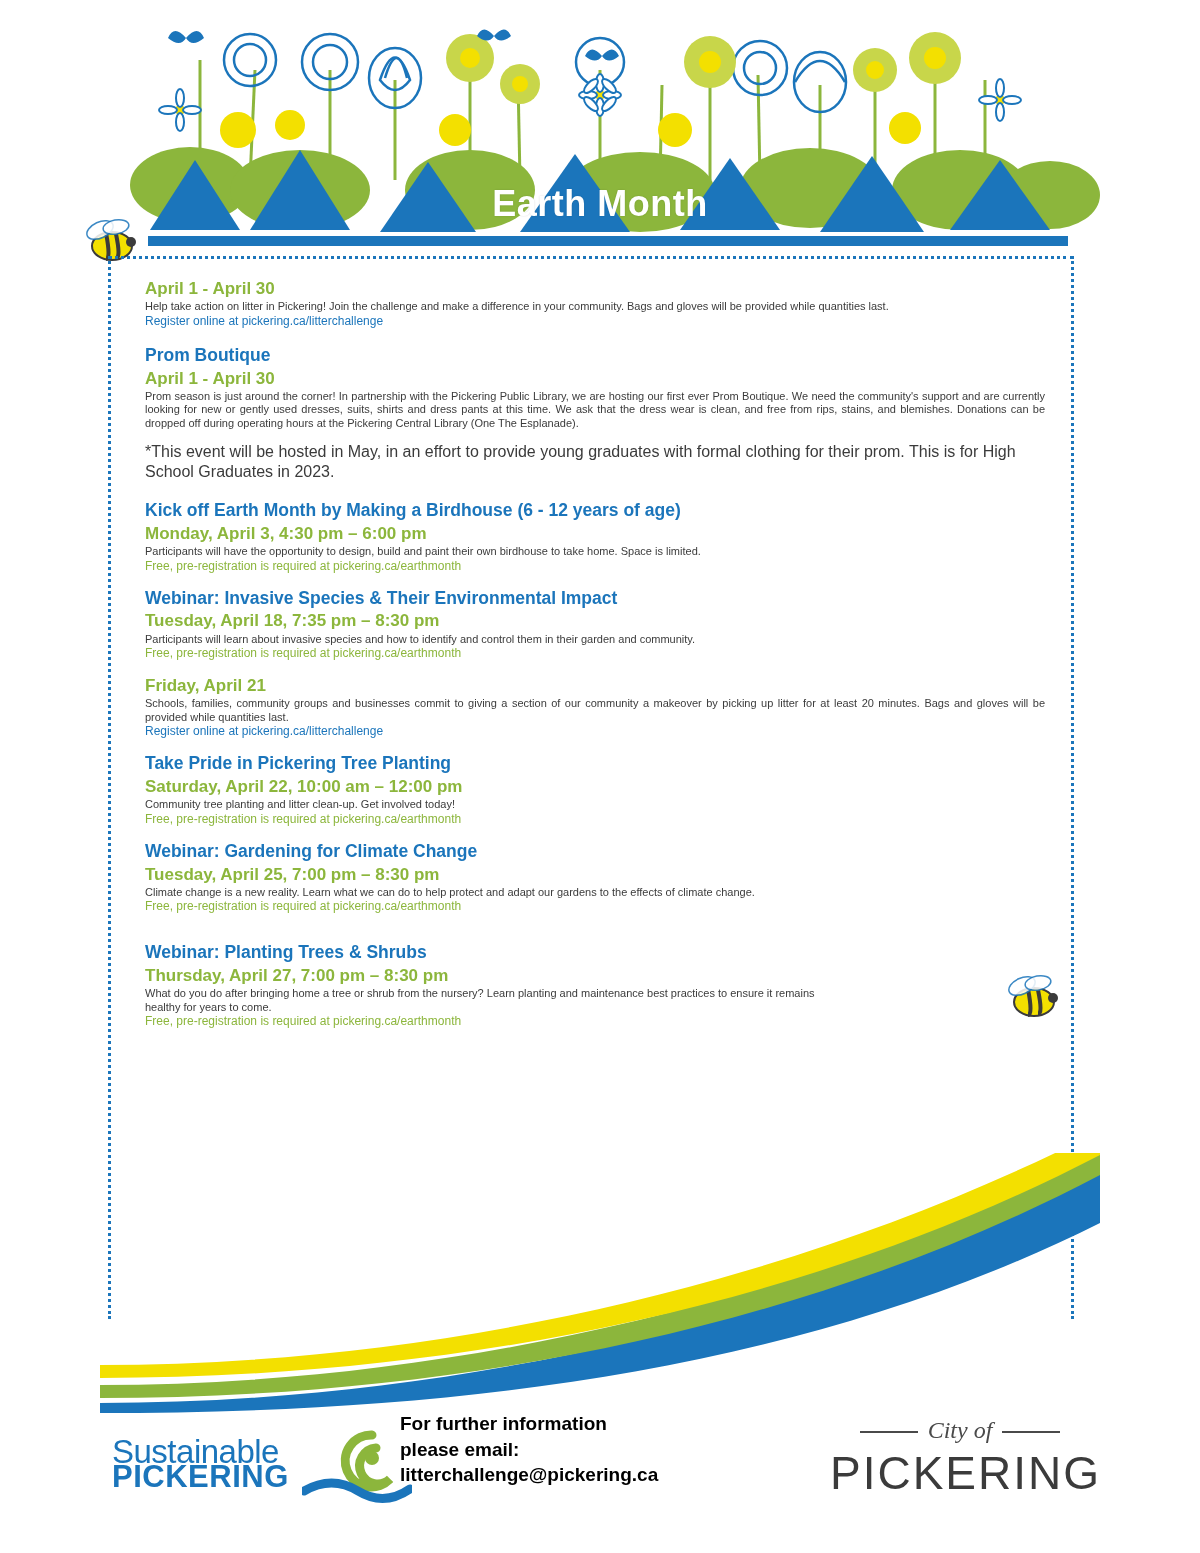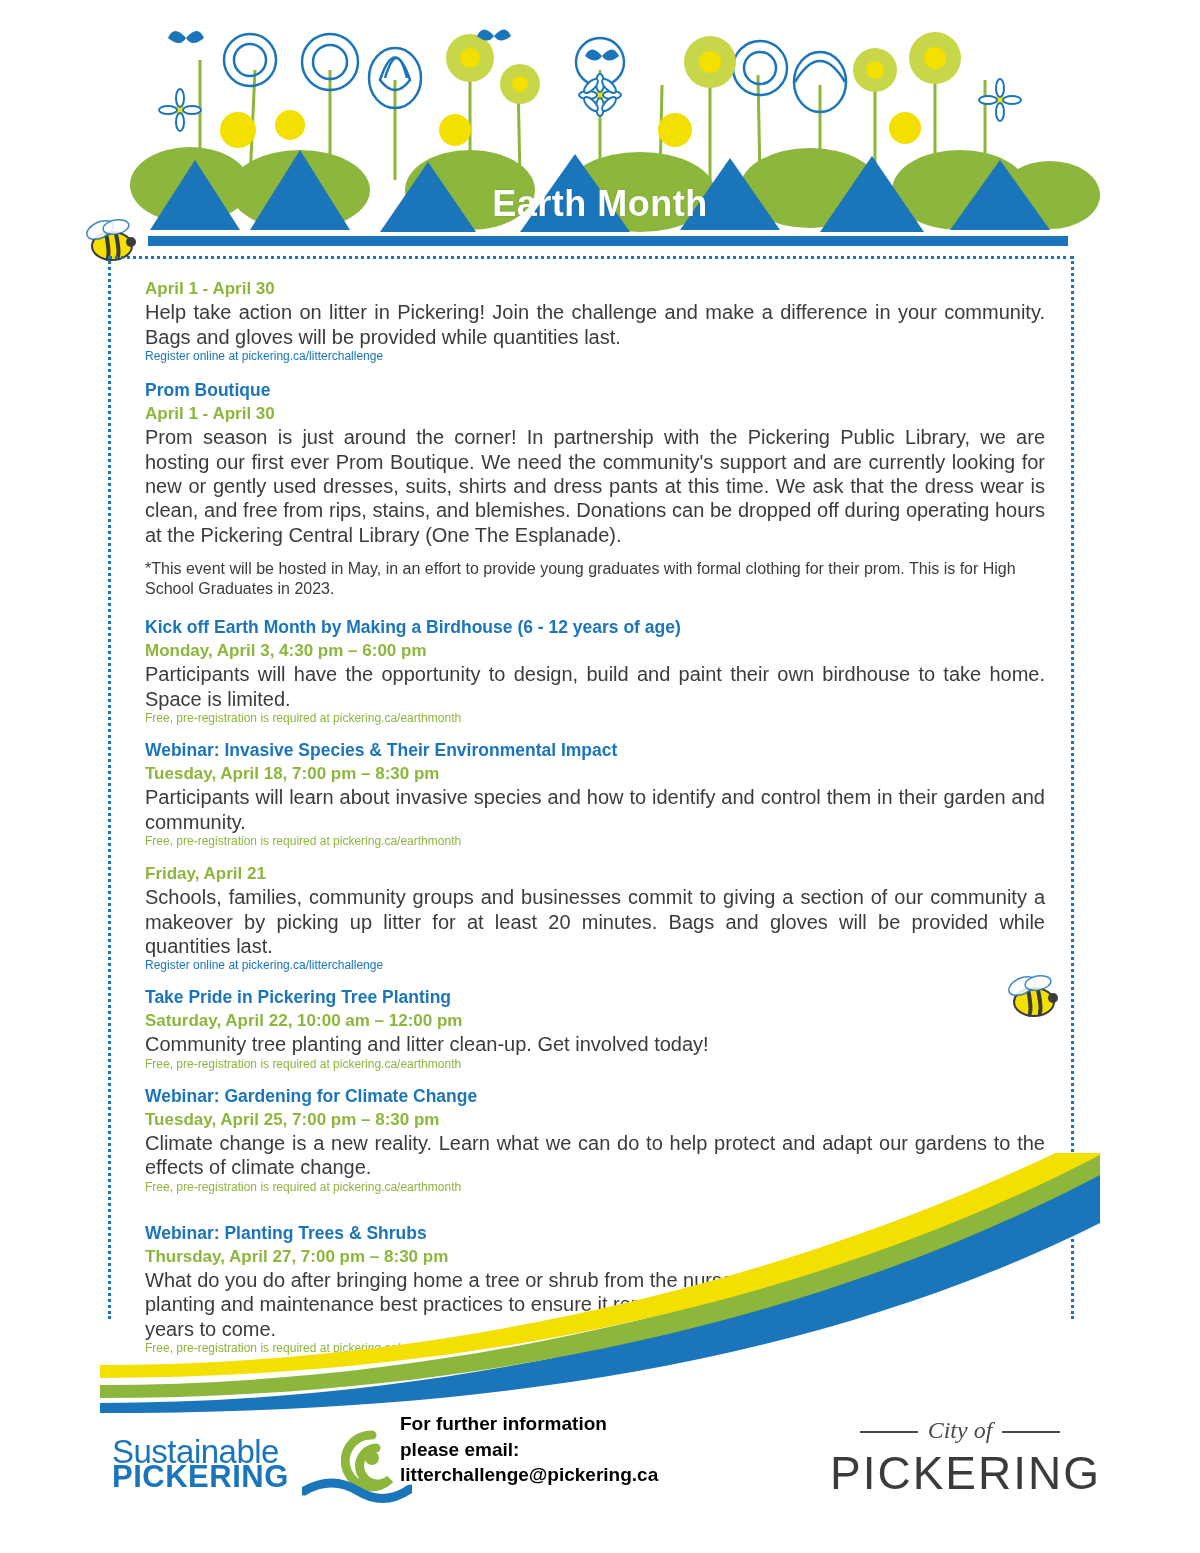--- a/index.html
+++ b/index.html
@@ -47,21 +47,21 @@
   .event{margin-bottom:14px;}
   .ev-title{
     font-size:17.5px;font-weight:bold;color:#1b75bb;
     line-height:1.25;margin:0 0 1px 0;
   }
   .ev-date{
     font-size:17px;font-weight:bold;color:#8cb63c;
     line-height:1.25;margin:0 0 1px 0;
   }
   .ev-desc{
-    font-size:20px;color:#3b3b3b;line-height:1.22;margin:0;
+    font-size:11px;color:#3b3b3b;line-height:1.22;margin:0;
     text-align:justify;
   }
   .ev-note{
     font-size:16px;color:#3b3b3b;line-height:1.25;margin:12px 0 0 0;
   }
   .ev-reg{
     font-size:12px;color:#8cb63c;line-height:1.25;margin:0;
   }
   .ev-reg.blue{color:#1b75bb;}
 
@@ -264,21 +264,21 @@
 
     <div class="event" style="margin-top:18px;">
       <div class="ev-title">Kick off Earth Month by Making a Birdhouse (6 - 12 years of age)</div>
       <div class="ev-date">Monday, April 3, 4:30 pm – 6:00 pm</div>
       <div class="ev-desc">Participants will have the opportunity to design, build and paint their own birdhouse to take home. Space is limited.</div>
       <div class="ev-reg">Free, pre-registration is required at pickering.ca/earthmonth</div>
     </div>
 
     <div class="event">
       <div class="ev-title">Webinar: Invasive Species &amp; Their Environmental Impact</div>
-      <div class="ev-date">Tuesday, April 18, 7:00 pm – 8:30 pm</div>
+      <div class="ev-date">Tuesday, April 18, 7:35 pm – 8:30 pm</div>
       <div class="ev-desc">Participants will learn about invasive species and how to identify and control them in their garden and community.</div>
       <div class="ev-reg">Free, pre-registration is required at pickering.ca/earthmonth</div>
     </div>
 
     <div class="event">
       <div class="ev-date">Friday, April 21</div>
       <div class="ev-desc">Schools, families, community groups and businesses commit to giving a section of our community a makeover by picking up litter for at least 20 minutes.  Bags and gloves will be provided while quantities last.</div>
       <div class="ev-reg blue">Register online at pickering.ca/litterchallenge</div>
     </div>
 

